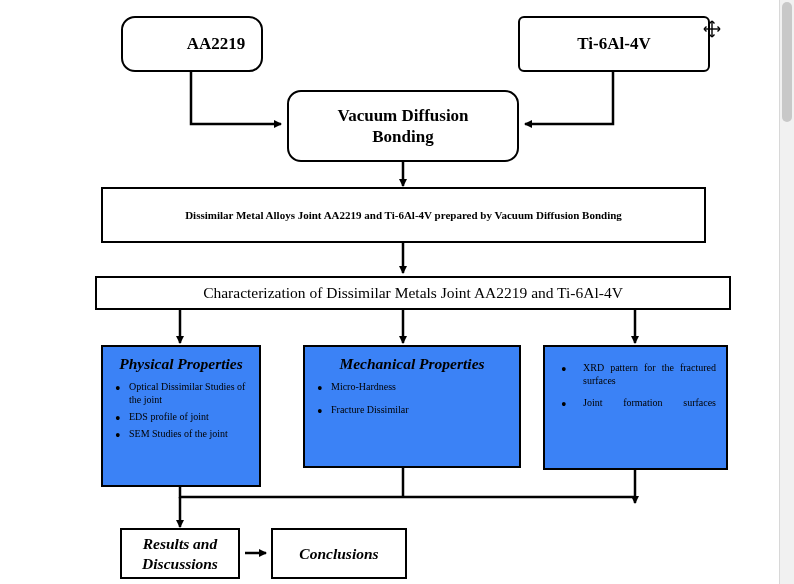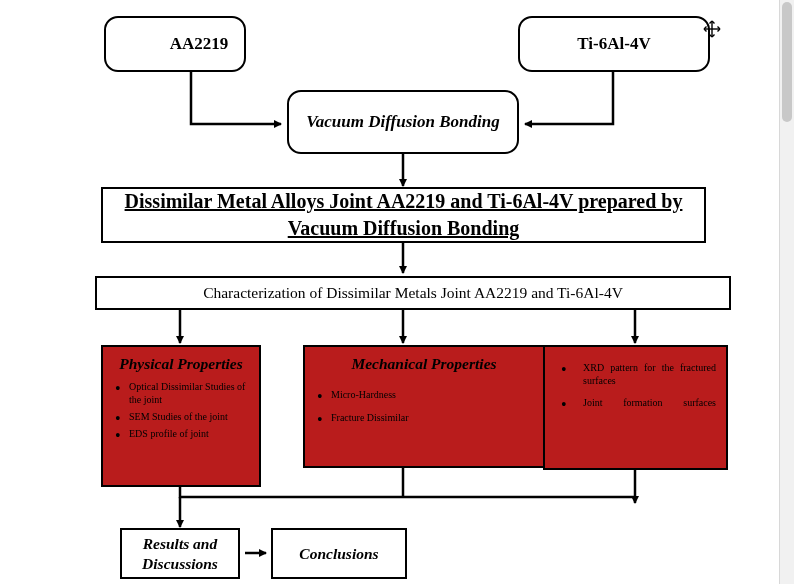--- a/index.html
+++ b/index.html
@@ -31,35 +31,34 @@
   .box.rounded {
     border-radius: 14px;
   }
   .box-title {
     font-weight: bold;
     font-size: 17px;
     line-height: 1.25;
   }
   .box-wide-text {
     font-weight: bold;
-    font-size: 20px;
+    font-size: 11px;
     line-height: 1.35;
     padding: 4px 12px;
-    text-decoration: underline;
   }
   .box-char-text {
     font-weight: normal;
     font-size: 15.5px;
     line-height: 1.3;
     padding: 2px 10px;
   }
   .panel {
     position: absolute;
     border: 2px solid #000000;
-    background: #b91c1c;
+    background: #3b82f6;
     box-sizing: border-box;
     padding: 8px 10px 8px 10px;
   }
   .panel-heading {
     font-weight: bold;
     font-style: italic;
     font-size: 15.5px;
     text-align: center;
     margin: 0 0 6px 0;
     line-height: 1.2;
@@ -162,52 +161,52 @@
     <path d="M635,309 L635,343" stroke="#000000" stroke-width="2.5" fill="none" marker-end="url(#arrow)"></path>
 
     <path d="M180,487 L180,497 L635,497" stroke="#000000" stroke-width="2.5" fill="none"></path>
     <path d="M403,468 L403,497" stroke="#000000" stroke-width="2.5" fill="none"></path>
     <path d="M635,470 L635,503" stroke="#000000" stroke-width="2.5" fill="none" marker-end="url(#arrow)"></path>
     <path d="M180,497 L180,527" stroke="#000000" stroke-width="2.5" fill="none" marker-end="url(#arrow)"></path>
 
     <path d="M245,553 L266,553" stroke="#000000" stroke-width="2.5" fill="none" marker-end="url(#arrow)"></path>
   </svg>
 
-  <div class="box rounded" style="left:104px; top:16px; width:142px; height:56px;padding-left:48px;">
+  <div class="box rounded" style="left:121px; top:16px; width:142px; height:56px;padding-left:48px;">
     <span class="box-title">AA2219</span>
   </div>
 
-  <div class="box rounded" style="left:518px; top:16px; width:192px; height:56px;">
+  <div class="box rounded" style="left:518px; top:16px; width:192px; height:56px;border-radius:6px;">
     <span class="box-title">Ti-6Al-4V</span>
   </div>
 
-  <div class="box rounded" style="left:287px; top:90px; width:232px; height:64px;font-style:italic;">
+  <div class="box rounded" style="left:287px; top:90px; width:232px; height:72px;">
     <span class="box-title" style="padding:0 16px;">Vacuum Diffusion Bonding</span>
   </div>
 
   <div class="box" style="left:101px; top:187px; width:605px; height:56px;">
     <span class="box-wide-text">Dissimilar Metal Alloys Joint AA2219 and  Ti-6Al-4V  prepared by Vacuum Diffusion Bonding</span>
   </div>
 
   <div class="box" style="left:95px; top:276px; width:636px; height:34px;">
     <span class="box-char-text">Characterization of Dissimilar  Metals Joint AA2219 and  Ti-6Al-4V</span>
   </div>
 
   <div class="panel" style="left:101px; top:345px; width:160px; height:142px;">
     <div class="panel-heading">Physical Properties</div>
     <ul class="panel-list">
       <li>Optical Dissimilar Studies of the joint</li>
+      <li>EDS profile of joint</li>
       <li>SEM Studies of the joint</li>
-      <li>EDS profile of joint</li>
     </ul>
   </div>
 
-  <div class="panel" style="left:303px; top:345px; width:242px; height:123px;">
+  <div class="panel" style="left:303px; top:345px; width:218px; height:123px;">
     <div class="panel-heading">Mechanical Properties</div>
-    <ul class="panel-list spaced" style="margin-top:14px;">
+    <ul class="panel-list spaced" style="margin-top:6px;">
       <li>Micro-Hardness</li>
       <li>Fracture Dissimilar</li>
     </ul>
   </div>
 
   <div class="panel" style="left:543px; top:345px; width:185px; height:125px;">
     <ul class="panel-list wide-gap" style="margin-top:6px;">
       <li class="just">XRD  pattern  for  the fractured surfaces</li>
       <li class="just">Joint formation surfaces</li>
     </ul>

